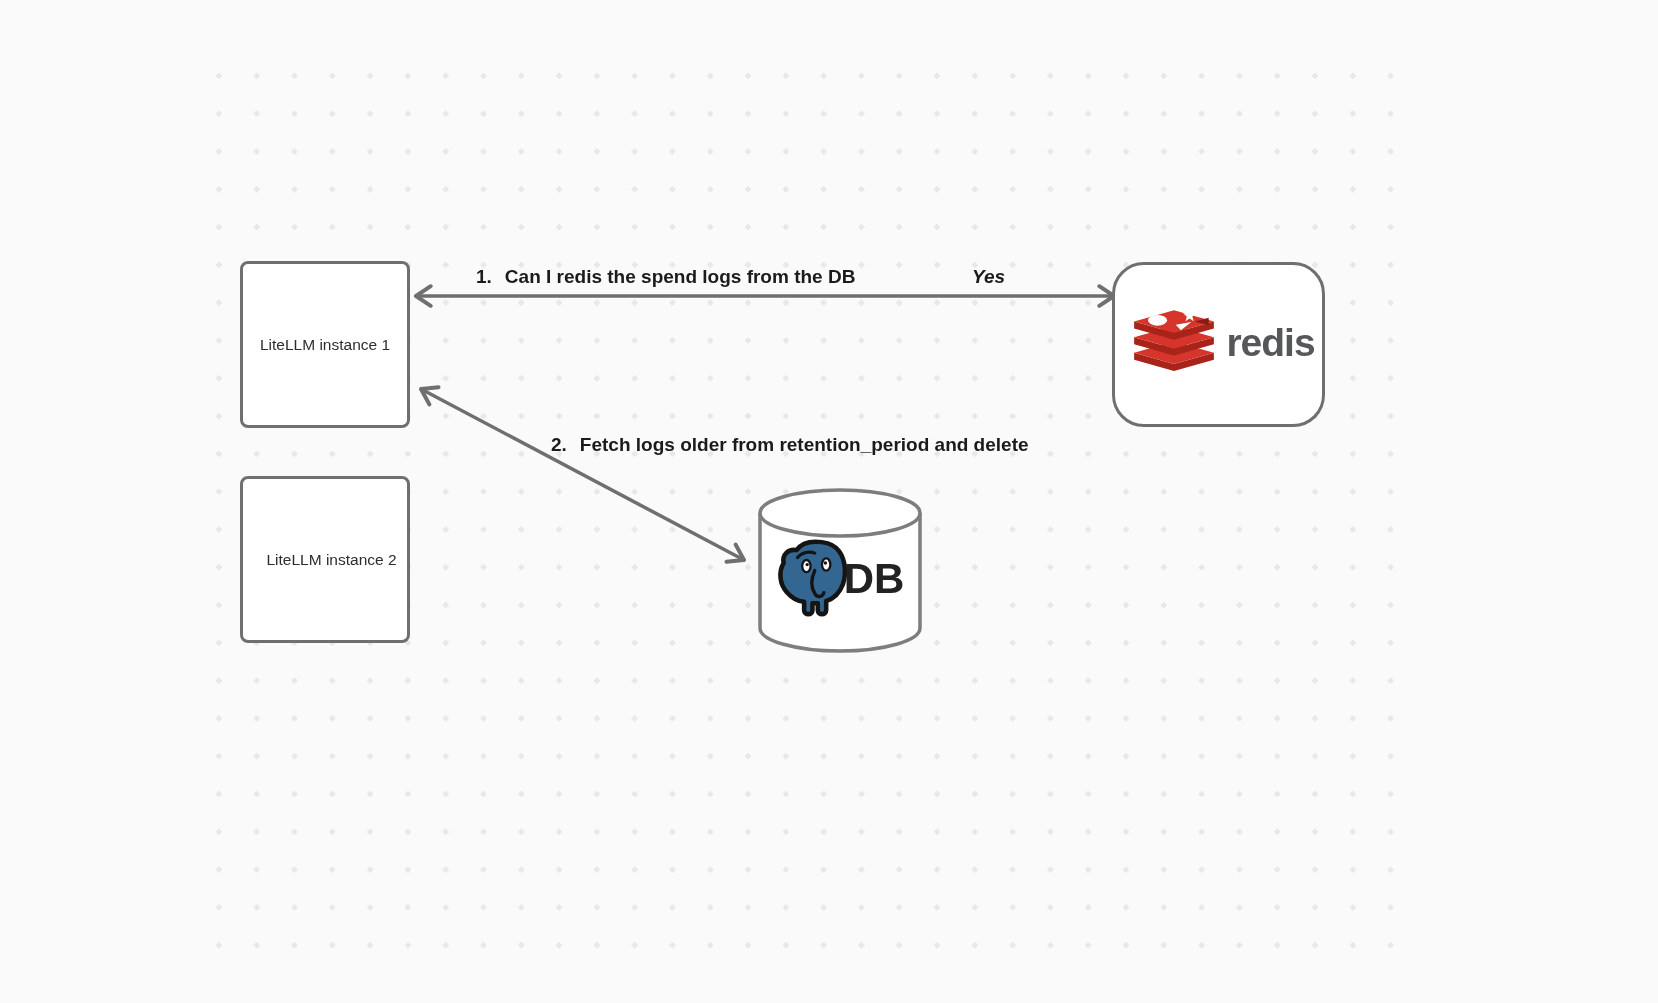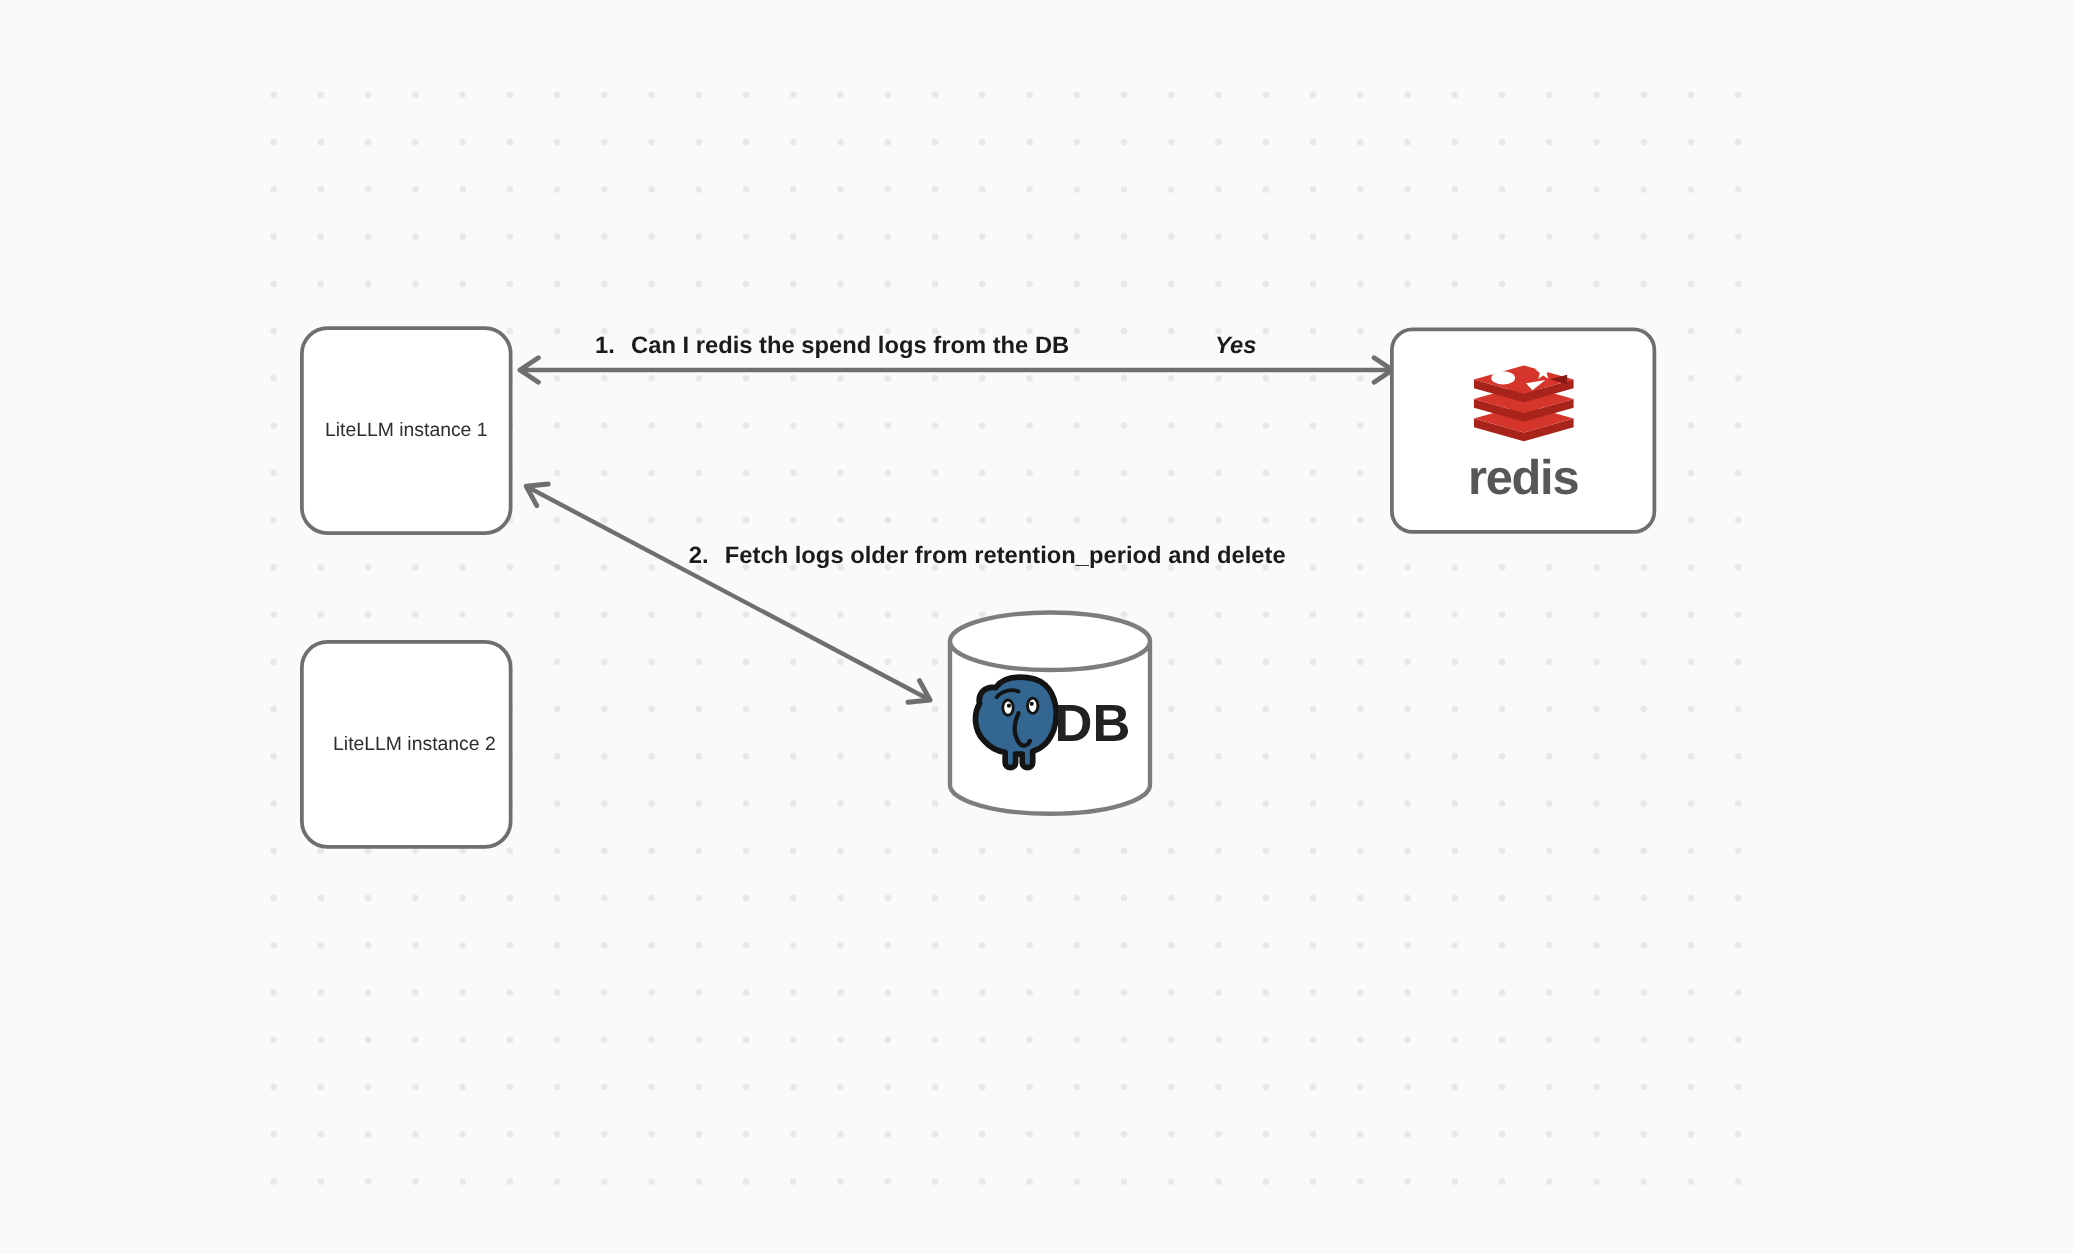--- a/index.html
+++ b/index.html
@@ -33,42 +33,41 @@
     stroke-width: 3.5;
     stroke-linecap: round;
   }
 
   .instance-node {
     position: absolute;
     left: 240px;
     width: 170px; height: 167px;
     background: #ffffff;
     border: 3px solid #6f6f6f;
-    border-radius: 22px;
+    border-radius: 8px;
     display: flex;
     align-items: center;
     justify-content: center;
   }
   .instance-node .node-label {
     font-size: 15.5px;
     color: #2d2d2d;
   }
   #instance-1 { top: 261px; }
-  #instance-2 { top: 512px; padding-left: 13px; }
+  #instance-2 { top: 476px; padding-left: 13px; }
   #instance-3 { top: 714px; }
 
   .redis-node {
     position: absolute;
     left: 1112px; top: 262px;
     width: 213px; height: 165px;
     background: #ffffff;
     border: 3px solid #6f6f6f;
-    border-radius: 18px;
+    border-radius: 32px;
     display: flex;
-    flex-direction: column;
     align-items: center;
     justify-content: center;
   }
   .redis-wordmark {
     font-size: 39px;
     font-weight: 700;
     letter-spacing: -1px;
     color: #565759;
     line-height: 1;
     margin-top: -4px;

